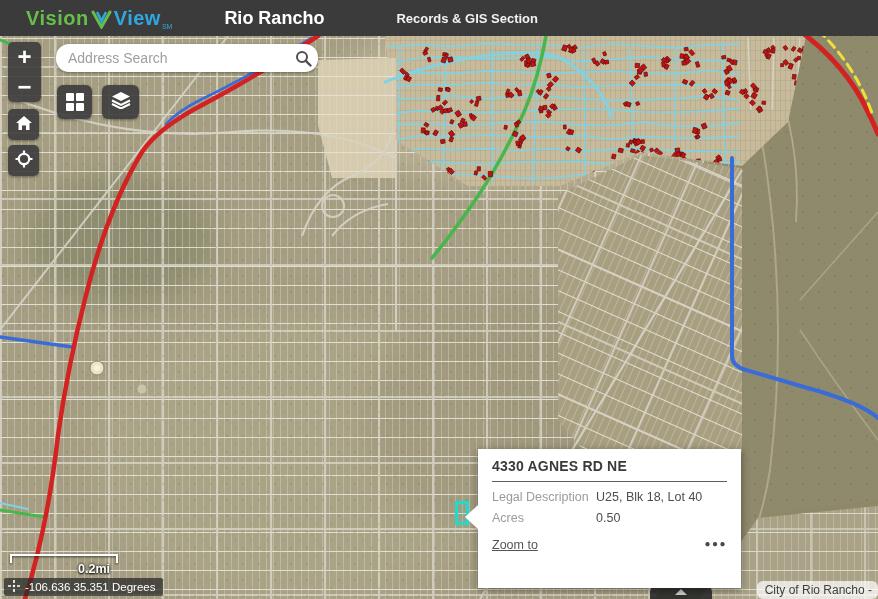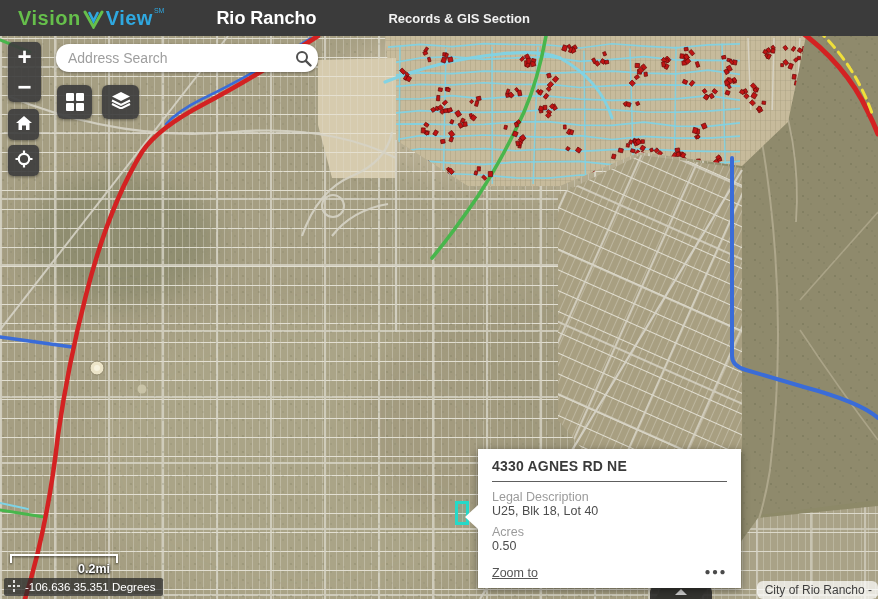--- a/index.html
+++ b/index.html
@@ -2,21 +2,21 @@
 <html><head>
 <meta charset="utf-8">
 <style>
   * { margin:0; padding:0; box-sizing:border-box; }
   html,body { width:878px; height:599px; overflow:hidden; font-family:"Liberation Sans",sans-serif; }
   #stage { position:relative; width:878px; height:599px; background:#a59e82; }
 
   
   #header { position:absolute; top:0; left:0; width:878px; height:36px; background:#3b3b3b;
             display:flex; align-items:center; z-index:40; }
-  #logo { display:flex; align-items:flex-start; margin-left:18px; }
+  #logo { display:flex; align-items:flex-end; margin-left:26px; }
   .logo-w1 { color:#66bf4b; font-size:20px; font-weight:bold; letter-spacing:.5px; }
   .logo-w2 { color:#2fa8e0; font-size:20px; font-weight:bold; letter-spacing:.5px; }
   .logo-v  { position:relative; top:3px; margin:0 2px; }
   .logo-tm { color:#2fa8e0; font-size:7px; vertical-align:super; margin-left:1px; }
   #app-title { color:#ffffff; font-size:18px; font-weight:bold; margin-left:52px; }
   #section-title { color:#f2f2f2; font-size:13px; font-weight:bold; margin-left:72px; }
 
   
   #map { position:absolute; top:0; left:0; width:878px; height:599px; }
 
@@ -49,21 +49,21 @@
   #popup-head { height:22px; background:#3a3a3a; color:#fff; display:flex; align-items:center; padding:0 8px; }
   #popup-pager { font-size:12px; }
   #popup-head .sp { flex:1; }
   .ph-btn { color:#fff; margin-left:11px; cursor:pointer; display:flex; align-items:center; }
   #popup-next { font-size:10px; }
   #popup-max { width:10px; height:10px; border:2px solid #fff; }
   #popup-close { font-size:13px; font-weight:bold; }
   #popup-body { padding:9px 14px 7px 14px; }
   #popup-title { font-size:14px; font-weight:bold; color:#3a3a3a; letter-spacing:.2px; }
   #popup-hr { border:none; border-top:1.5px solid #5e5e5e; margin:7px 0 8px 0; }
-  .prow { display:flex; margin-bottom:7px;flex-direction:column; }
+  .prow { display:flex; margin-bottom:7px; }
   .plabel { width:104px; color:#9b9b9b; }
   .pvalue { color:#4d4d4d; }
   #popup-foot { display:flex; align-items:flex-start; margin-top:13px; }
   #zoomto { color:#555555; text-decoration:underline; cursor:pointer; }
   #popup-foot .sp { flex:1; }
   #ellipsis { color:#4a4a4a; font-size:10px; letter-spacing:1.5px; cursor:pointer; }
 
   
   #sel-parcel { position:absolute; left:455px; top:501px; width:14px; height:24px;
                 border:3px solid #25d9c8; background:rgba(37,217,200,.12); z-index:20; }

